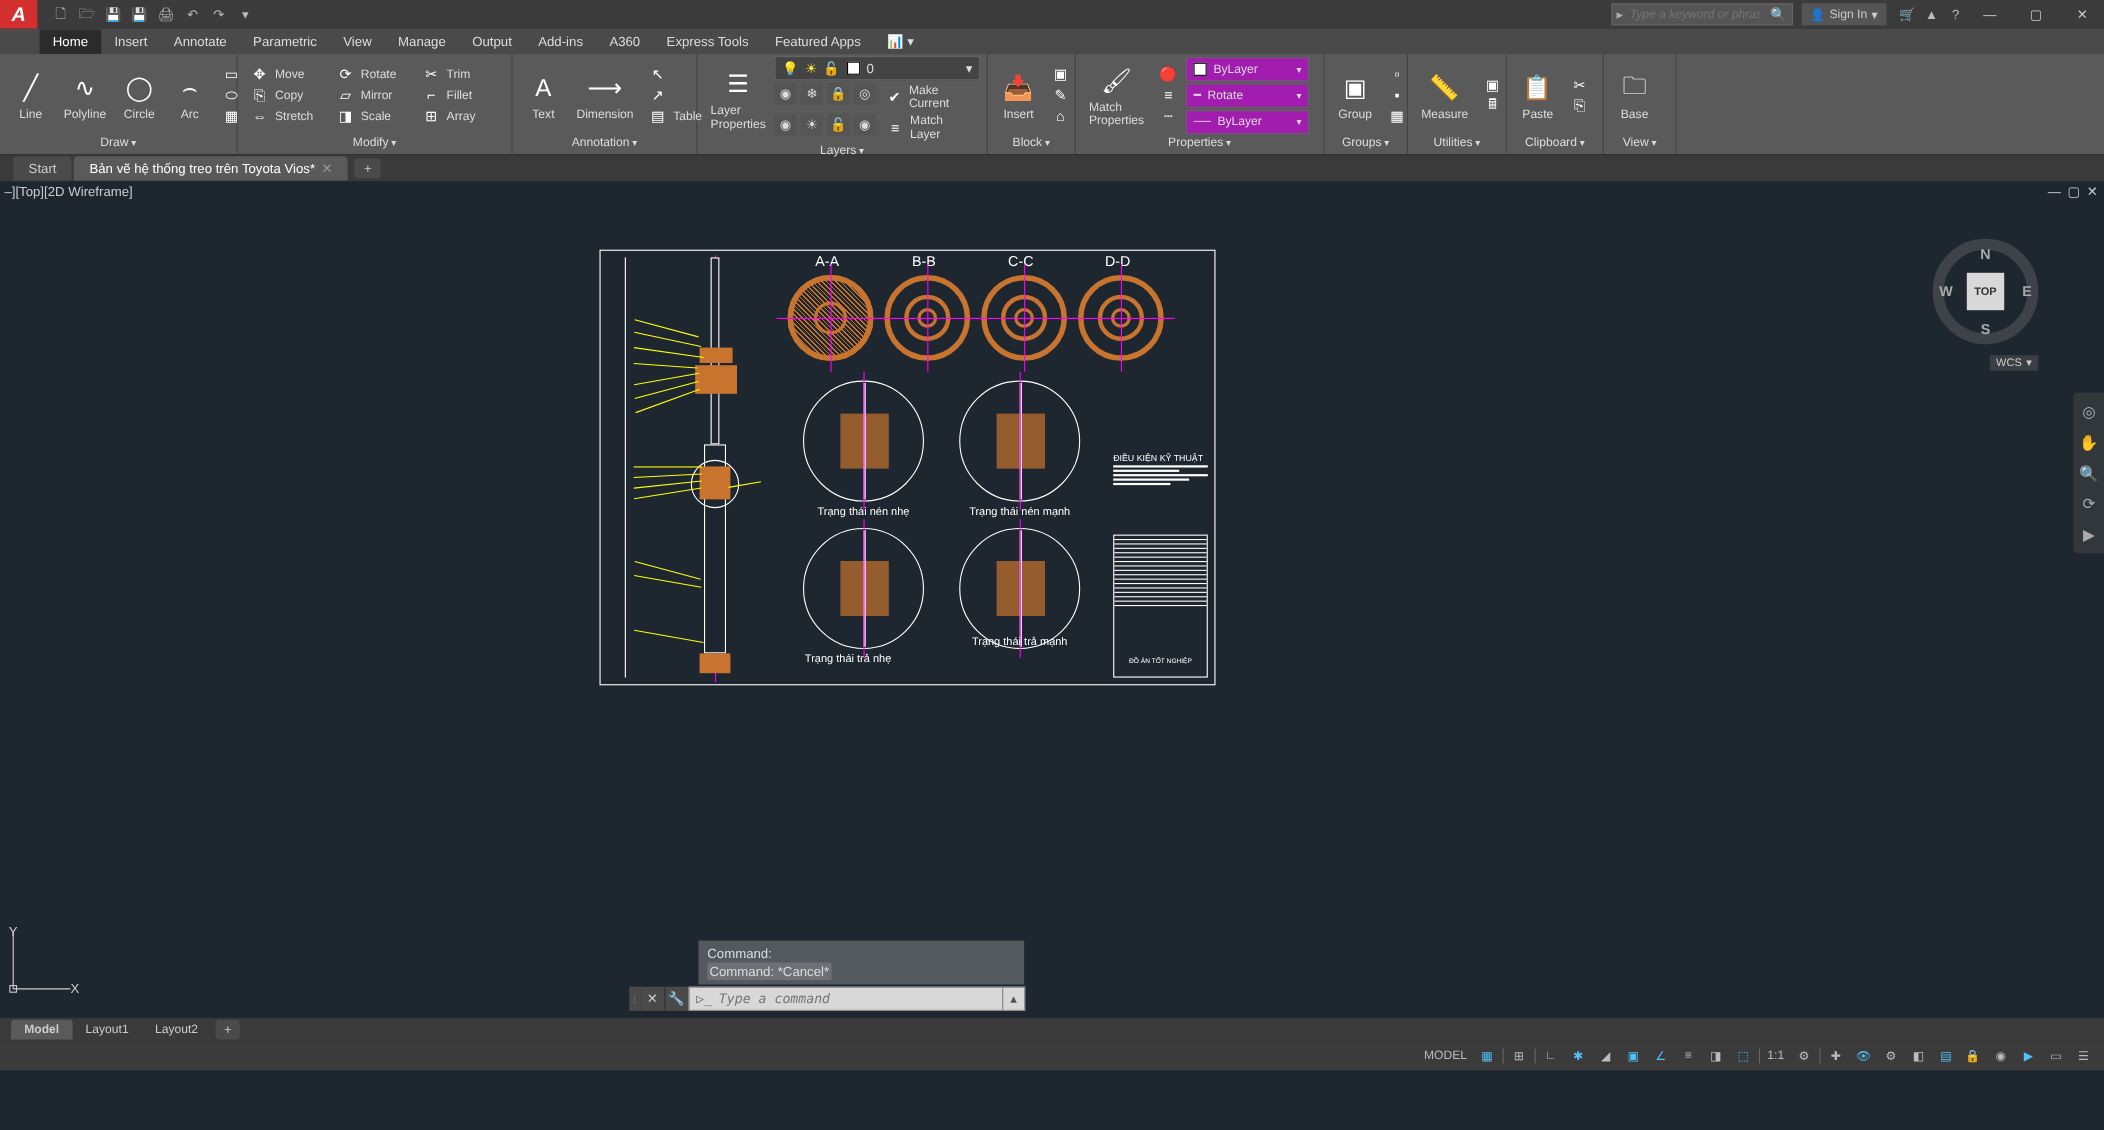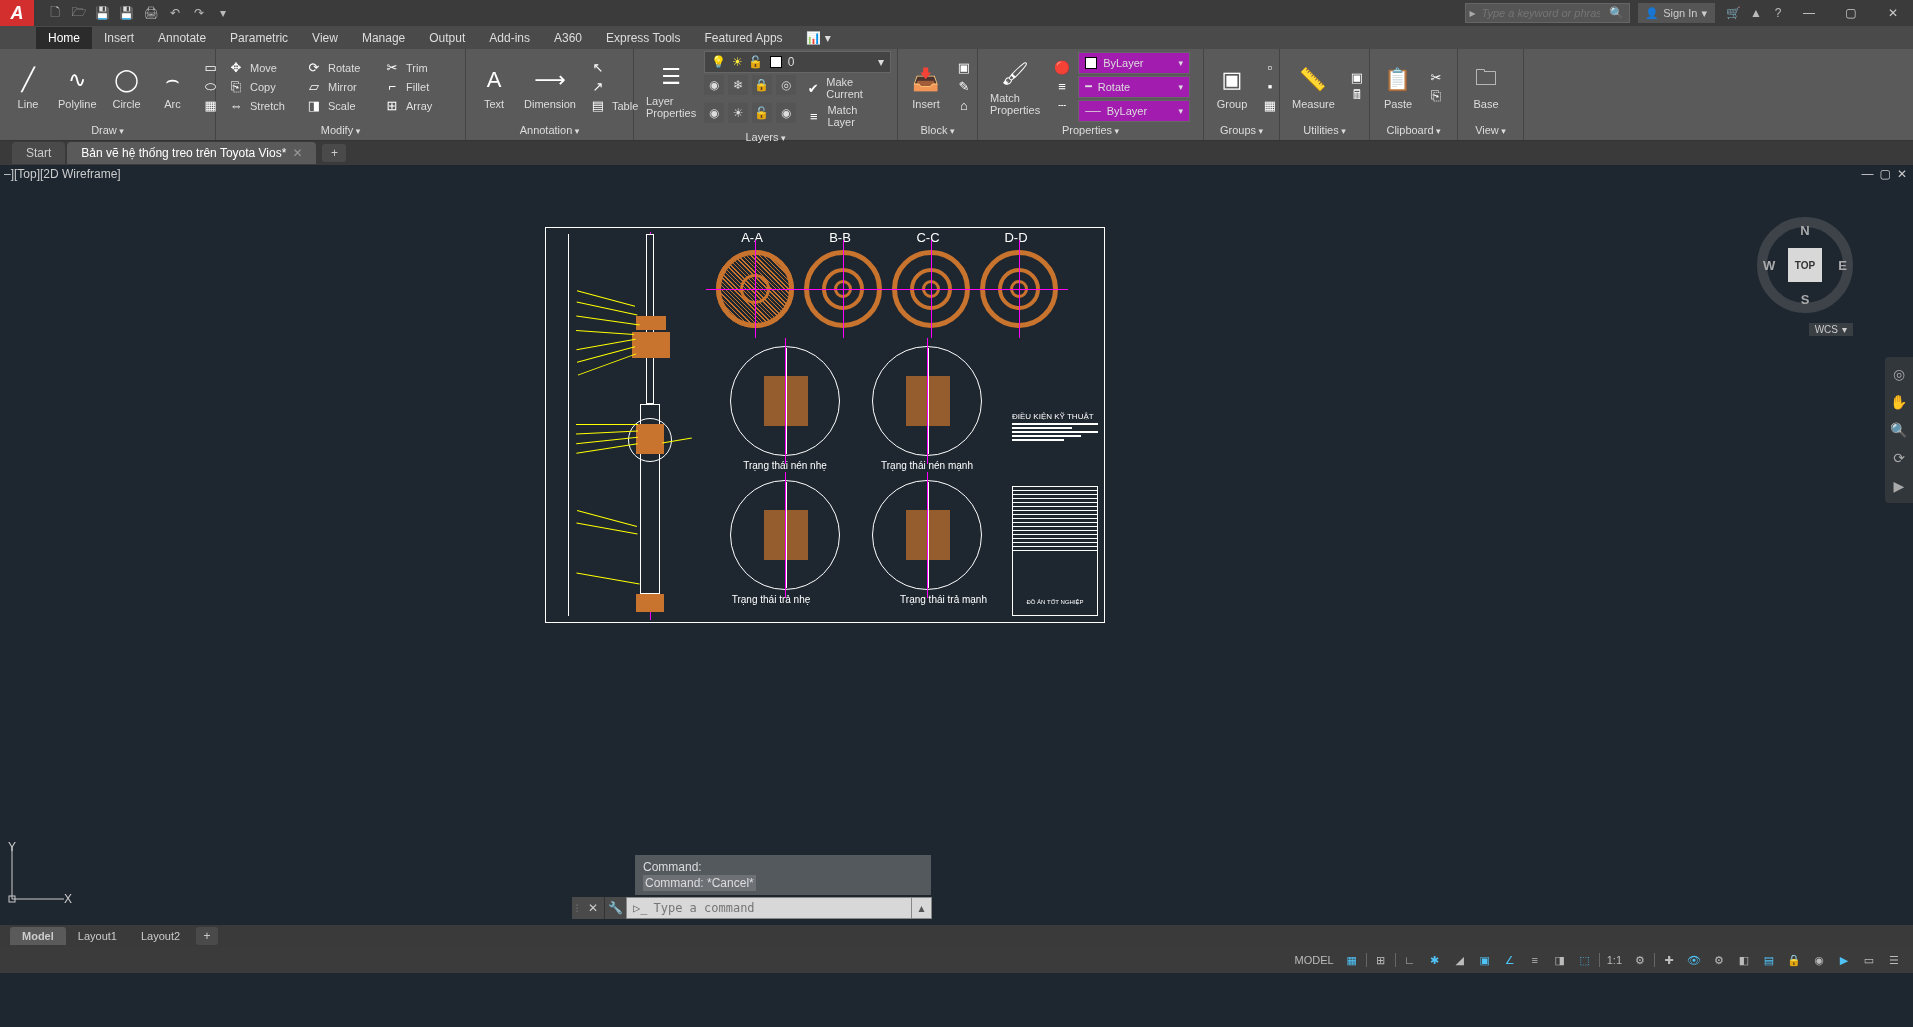--- a/index.html
+++ b/index.html
@@ -88,21 +88,21 @@
 
 .cmd-hist { position: absolute; left: 635px; bottom: 30px; width: 296px; background: rgba(90,95,100,0.9); padding: 4px 8px; font-family: Consolas, monospace; font-size: 12px; color: #ddd; line-height: 16px; }
 
 
 .cmdline-row { position: absolute; left: 572px; bottom: 6px; width: 360px; height: 22px; display: flex; align-items: center; gap: 0; }
 .cmd-handle { width: 10px; height: 22px; background: #4a4a4a; display:flex; align-items:center; justify-content:center; font-size:9px; color:#888; }
 .cmd-close { width: 22px; height: 22px; background: #4a4a4a; display:flex; align-items:center; justify-content:center; cursor:pointer; color:#ccc; }
 .cmd-cfg { width: 22px; height: 22px; background: #4a4a4a; display:flex; align-items:center; justify-content:center; cursor:pointer; color:#ccc; border-left:1px solid #333;}
 .cmd-input { flex: 1; height: 22px; background: #d8d8d8; border: 1px solid #888; display: flex; align-items: center; padding: 0 6px; }
 .cmd-input .prompt { font-family: Consolas, monospace; color: #666; margin-right: 6px; font-size:12px;}
-.cmd-input input { border: none; background: transparent; font-family: Consolas, monospace; color: #888; width: 100%; outline: none; font-size:12px;}
+.cmd-input input { border: none; background: transparent; font-family: Consolas, monospace; font-style: italic; color: #888; width: 100%; outline: none; font-size:12px;}
 .cmd-expand { width: 20px; height: 22px; background: #d8d8d8; border: 1px solid #888; border-left: none; display:flex; align-items:center; justify-content:center; cursor:pointer; color:#555; }
 
 
 .layout-tabs { height: 22px; background: #3a3a3a; display: flex; align-items: center; padding-left: 10px; gap: 0; }
 .layout-tab { padding: 3px 12px; font-size: 11px; color: #ccc; cursor: pointer; }
 .layout-tab.active { background: #5a5a5a; border-radius: 3px 3px 0 0; font-weight: bold; }
 .layout-add { width: 22px; height: 18px; cursor: pointer; color: #ccc; display:flex; align-items:center; justify-content:center; background:#4a4a4a; border-radius:3px; margin-left:4px;}
 
 
 .statusbar { height: 26px; background: #3b3b3b; display: flex; align-items: center; padding: 0 8px; gap: 3px; color: #bbb; font-size: 11px; justify-content: flex-end; }
@@ -527,21 +527,21 @@
       <div class="detail-circle" style="left:184px;top:252px;width:110px;height:110px;"></div>
       <div class="mech-piece" style="left:218px;top:282px;width:44px;height:50px;opacity:.7;"></div>
       <div class="mech-line" style="left:239px;top:254px;width:2px;height:106px;"></div>
       <div class="centerline-v" style="left:239px;top:244px;height:126px;"></div>
       <div class="detail-label" style="left:165px;top:366px;">Trạng thái trả nhẹ</div>
 
       <div class="detail-circle" style="left:326px;top:252px;width:110px;height:110px;"></div>
       <div class="mech-piece" style="left:360px;top:282px;width:44px;height:50px;opacity:.7;"></div>
       <div class="mech-line" style="left:381px;top:254px;width:2px;height:106px;"></div>
       <div class="centerline-v" style="left:381px;top:244px;height:126px;"></div>
-      <div class="detail-label" style="left:321px;top:366px;text-align:right;">Trạng thái trả mạnh</div>
+      <div class="detail-label" style="left:321px;top:350px;">Trạng thái trả mạnh</div>
 
       <div class="note-block">
         <div class="note-title">ĐIỀU KIỆN KỸ THUẬT</div>
         <div class="noteline"></div>
           <div class="noteline" style="width:70%;"></div>
           <div class="noteline"></div>
         <div class="noteline" style="width:80%;"></div>
           <div class="noteline" style="width:60%;"></div>
       </div>
 

